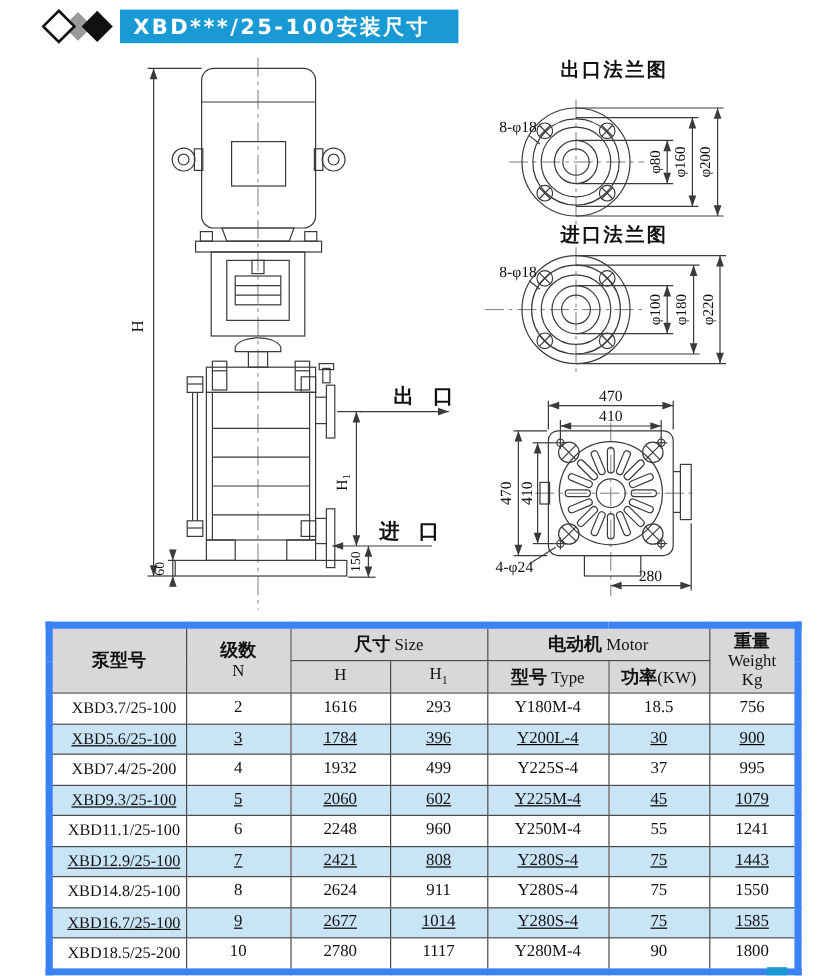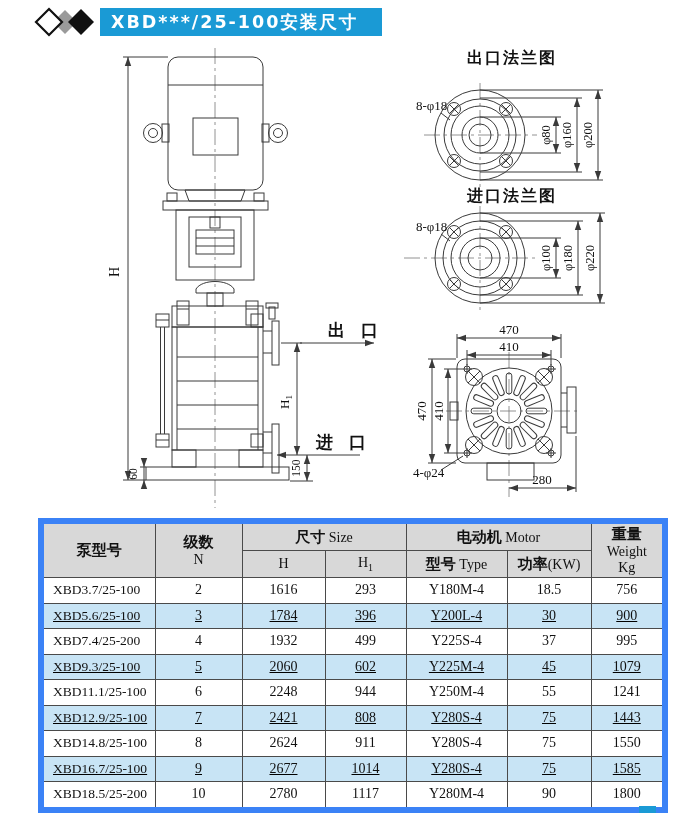--- a/index.html
+++ b/index.html
@@ -23,21 +23,21 @@
 
   
   .spec{position:absolute;left:38px;top:518px;border-collapse:collapse;table-layout:fixed;
         width:624px;border:6px solid #3b82f6;}
   .spec th,.spec td{border:1px solid #4a4a4a;text-align:center;overflow:hidden;
         font-family:"Liberation Serif","DejaVu Serif",serif;color:#111;}
   .spec th{background:#d8d8d8;font-weight:normal;height:24px;font-size:14px;}
   .spec td{height:22.5px;font-size:14px;}
   .spec .cn{font-family:"DejaVu Sans","Liberation Sans",sans-serif;font-weight:bold;font-size:15px;}
   .spec .en{font-family:"Liberation Serif",serif;font-size:14px;}
-  .spec .c-model{text-align:left;padding-left:9px;font-size:13.5px;}
+  .spec .c-model{text-align:center;padding-left:9px;font-size:13.5px;}
   .spec tr.alt{background:#c8e4f5;text-decoration:underline;}
   .spec sub{font-size:10px;}
 
   .sliver{position:absolute;left:639px;top:806px;width:17px;height:7px;background:#1a9ad5;}
 </style>
 </head>
 <body>
 
 <div class="page">
 
@@ -434,21 +434,21 @@
           <td>2060</td>
           <td>602</td>
           <td>Y225M-4</td>
           <td>45</td>
           <td>1079</td>
       </tr>
       <tr>
         <td class="c-model">XBD11.1/25-100</td>
           <td>6</td>
           <td>2248</td>
-          <td>944</td>
+          <td>960</td>
           <td>Y250M-4</td>
           <td>55</td>
           <td>1241</td>
       </tr>
       <tr class="alt">
         <td class="c-model">XBD12.9/25-100</td>
           <td>7</td>
           <td>2421</td>
           <td>808</td>
           <td>Y280S-4</td>

